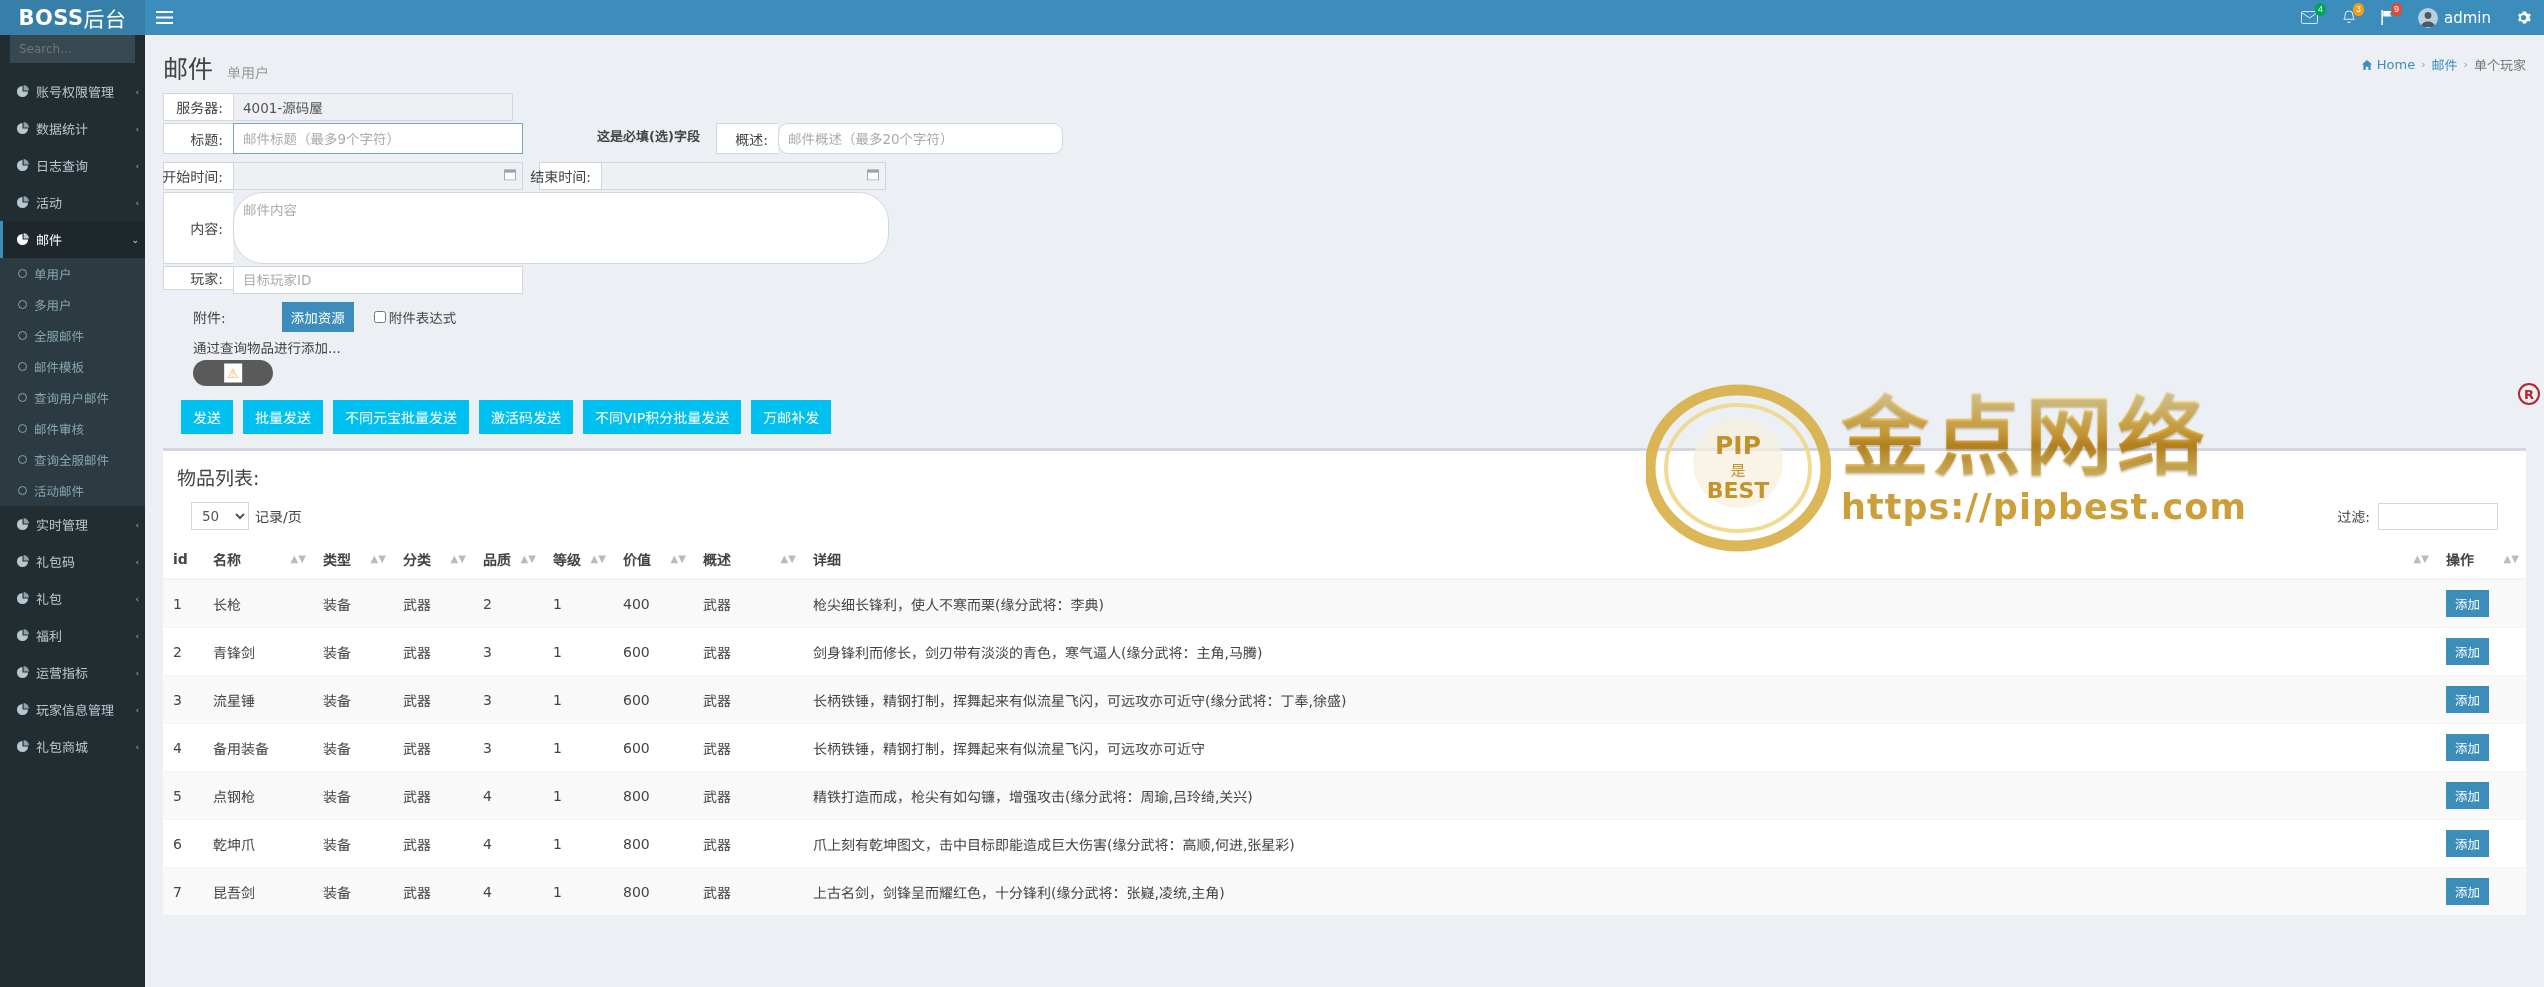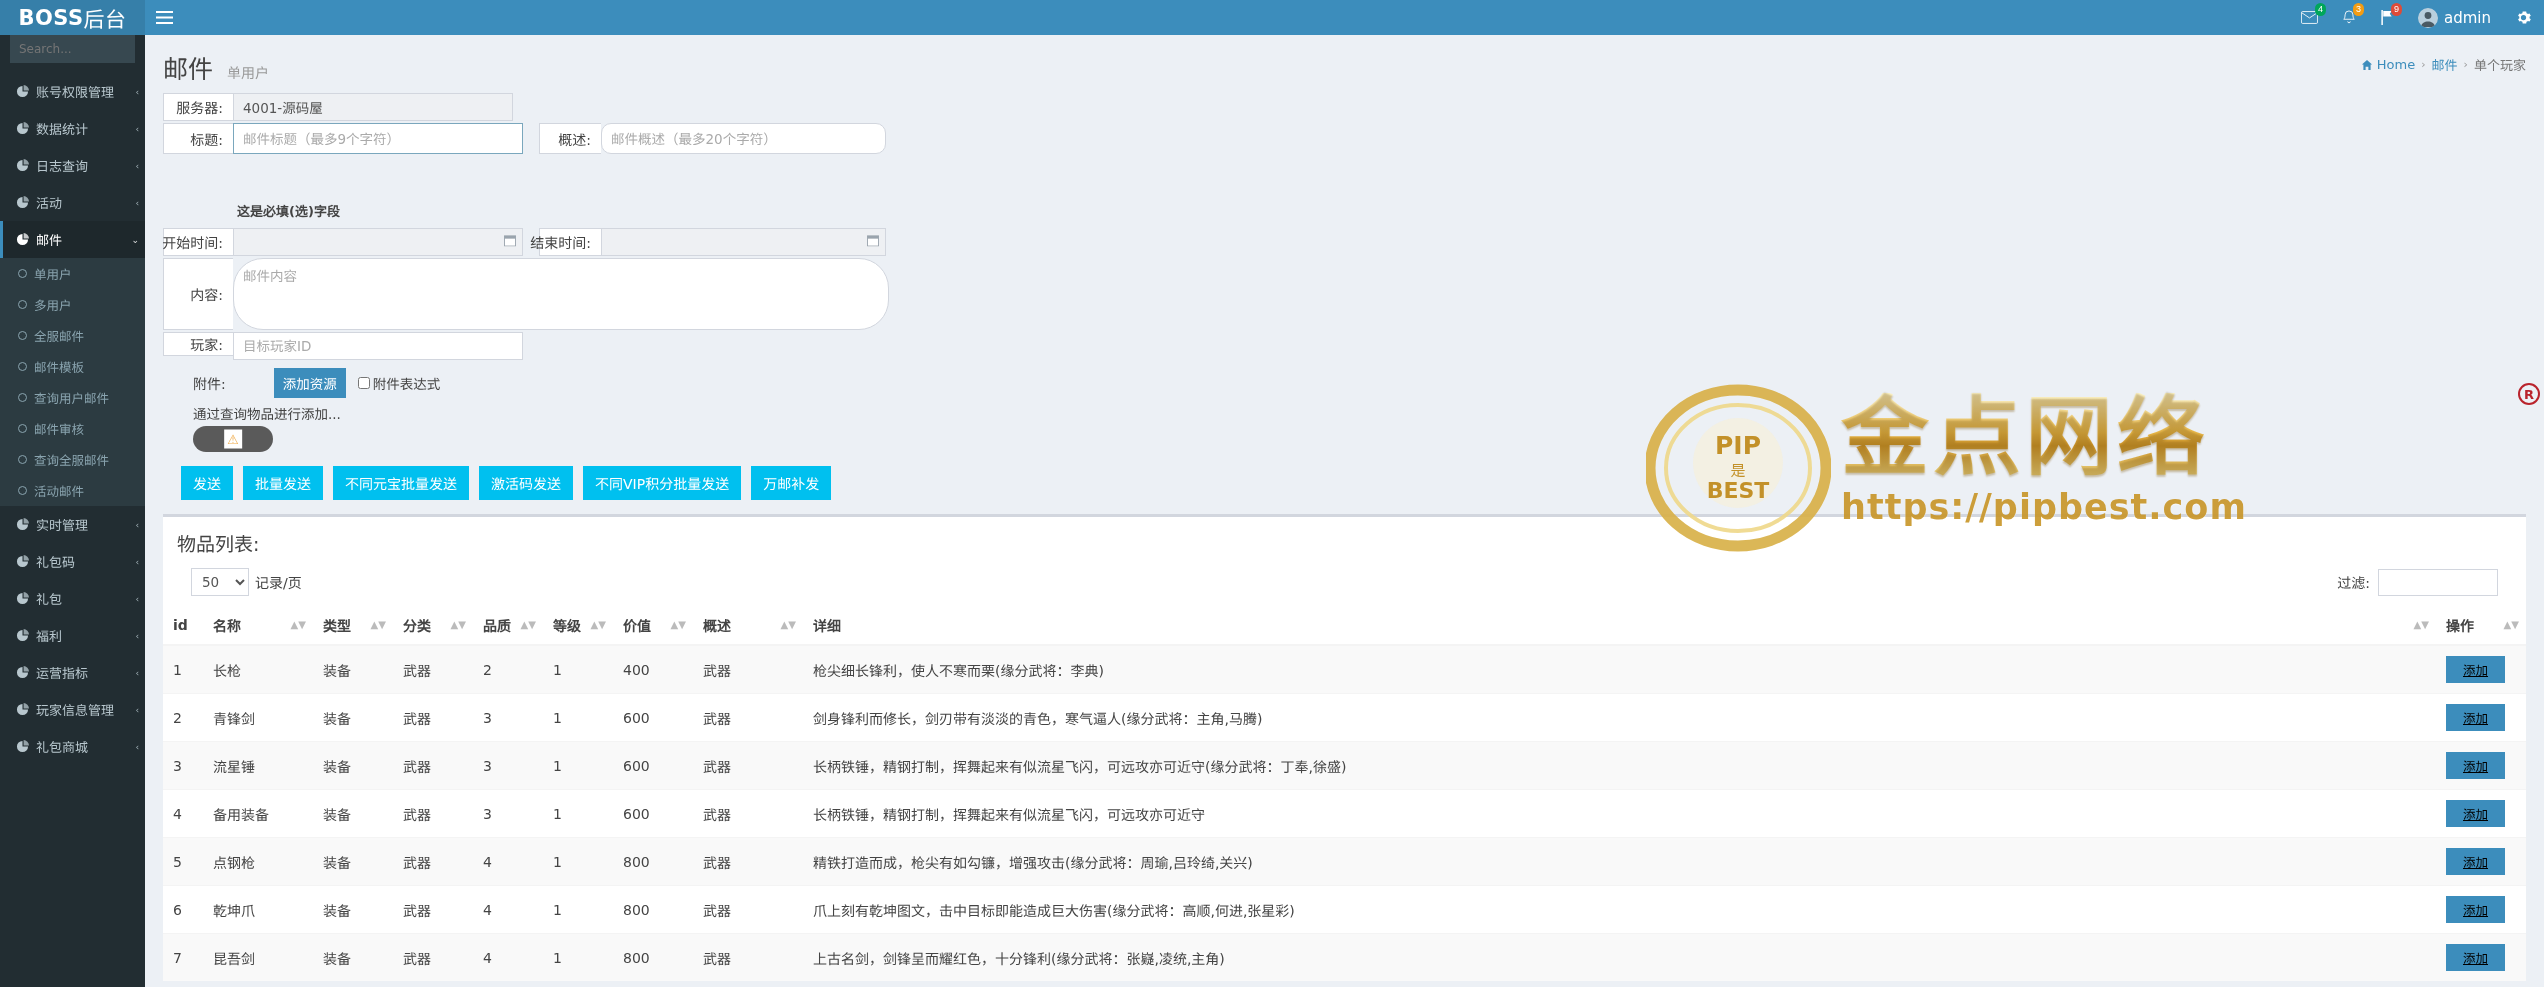--- a/index.html
+++ b/index.html
@@ -71,21 +71,21 @@
        font-family:"DejaVu Sans",sans-serif;}
   .ctl::placeholder{color:#aaa;}
   .ctl.gray{background:#eef0f3;}
   .ctl.focus{border-color:#7aa7bd;}
   .helpblock{font-size:13px;color:#444;font-weight:bold;padding:3px 0 0 4px;}
   .withicon{position:relative;display:flex;align-items:stretch;}
   .withicon .cal{position:absolute;right:7px;top:50%;transform:translateY(-50%);color:#9aa4ad;font-size:12px;}
   textarea.ctl{resize:none;font-family:"DejaVu Sans",sans-serif;}
 
   
-  .attach-row{display:flex;align-items:center;gap:12px;padding:6px 0 0 30px;font-size:14px;color:#444;}
+  .attach-row{display:flex;align-items:center;gap:20px;padding:6px 0 0 30px;font-size:14px;color:#444;}
   .btn{display:inline-flex;align-items:center;justify-content:center;border:0;cursor:pointer;
        font-family:"DejaVu Sans",sans-serif;color:#fff;}
   .btn-primary{background:#3c8dbc;font-size:13.5px;padding:5px 9px;margin-left:36px;}
   .chk{display:inline-flex;align-items:center;gap:3px;font-size:13.5px;color:#444;cursor:pointer;}
   .chk input{width:12px;height:12px;margin:0;}
   .hint{padding:5px 0 0 30px;font-size:13.5px;color:#444;}
   .pill{margin:3px 0 0 30px;width:80px;height:26px;border-radius:13px;background:#5a5a5a;position:relative;}
   .pill .warn{position:absolute;left:50%;top:50%;transform:translate(-50%,-50%);
               background:#fff;padding:2px 3px;font-size:13px;color:#f0ad4e;}
   .sendrow{display:flex;gap:10px;padding:14px 0 0 18px;}
@@ -100,21 +100,21 @@
               font-family:"DejaVu Sans",sans-serif;width:58px;}
   .filter{display:flex;align-items:center;gap:8px;font-size:14px;color:#444;}
   .filter input{border:1px solid #d2d6de;padding:5px 8px;font-size:13.5px;width:120px;outline:0;}
   table{width:100%;border-collapse:collapse;font-size:14px;}
   thead th{background:#fff;border-bottom:2px solid #f4f4f4;color:#444;font-weight:bold;text-align:left;
            padding:9px 10px;position:relative;white-space:nowrap;cursor:pointer;}
   thead th .sort{position:absolute;right:7px;top:50%;transform:translateY(-50%);color:#bbb;font-size:10px;
                  line-height:1;display:flex;flex-direction:column;}
   tbody td{border-top:1px solid #f4f4f4;padding:10px;color:#444;vertical-align:middle;}
   tbody tr:nth-child(odd){background:#f9f9f9;}
-  .btn-add{background:#3c8dbc;color:#000000;font-size:12.5px;padding:4px 17px;text-decoration:underline;}
+  .btn-add{background:#3c8dbc;color:#ffffff;font-size:12.5px;padding:4px 9px;}
 
   
   .wm{position:absolute;right:18px;top:330px;width:880px;height:190px;pointer-events:none;
       display:flex;align-items:center;gap:10px;opacity:.92;}
   .wm-badge{width:185px;height:185px;flex:none;position:relative;}
   .wm-text{display:flex;flex-direction:column;justify-content:center;}
   .wm-cn{font-size:88px;font-weight:bold;line-height:1;
          background:linear-gradient(180deg,#fdf5c8 0%,#e8b33a 45%,#c98b18 60%,#f4e08a 100%);
          -webkit-background-clip:text;background-clip:text;color:transparent;
          text-shadow:0 2px 2px rgba(120,80,0,.35);letter-spacing:4px;}
@@ -409,21 +409,21 @@
     <div class="formarea">
 
       <div class="frow">
         <div class="fcell">
           <span class="flabel" style="width:70px;height:28px;">服务器:</span>
           <input class="ctl gray" style="width: 280px; height: 28px;" value="4001-源码屋">
         </div>
       </div>
 
       <div class="frow">
-        <div class="fcell" style="flex-direction:column;gap:44px;">
+        <div class="fcell" style="flex-direction:row;">
           <div style="display:flex;align-items:stretch;">
             <span class="flabel" style="width:70px;height:31px;">标题:</span>
             <input class="ctl focus" style="width: 290px; height: 31px;" placeholder="邮件标题（最多9个字符）">
           </div>
           <div class="helpblock" style="margin-left:70px;">这是必填(选)字段</div>
         </div>
         <div class="fcell" style="margin-left:16px;">
           <span class="flabel" style="width:62px;height:31px;">概述:</span>
           <input class="ctl" style="width: 285px; height: 31px; border-radius: 10px;" placeholder="邮件概述（最多20个字符）">
         </div>

